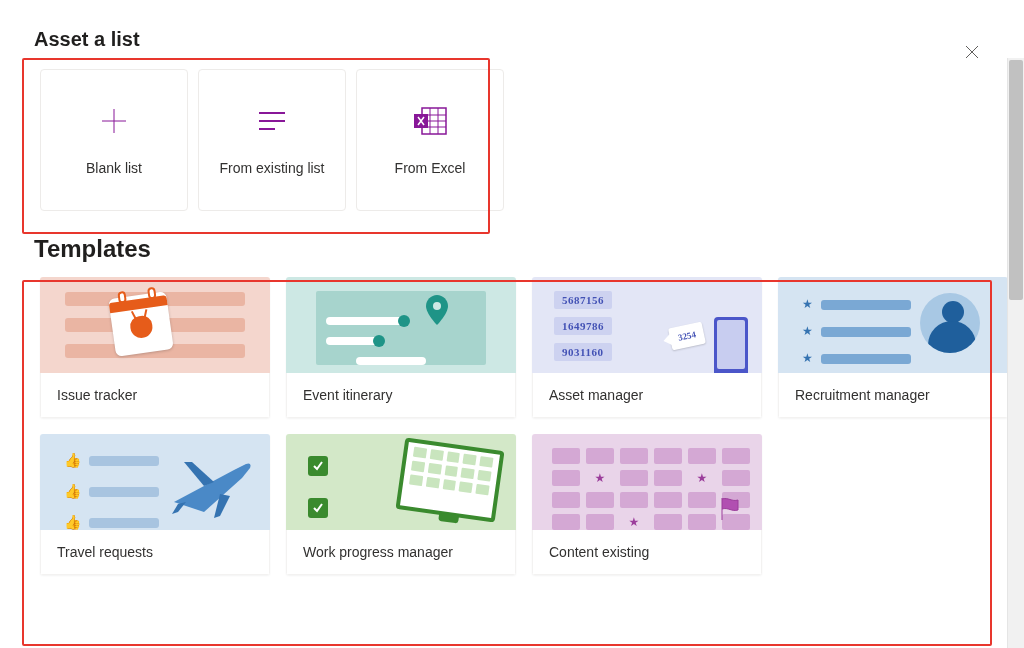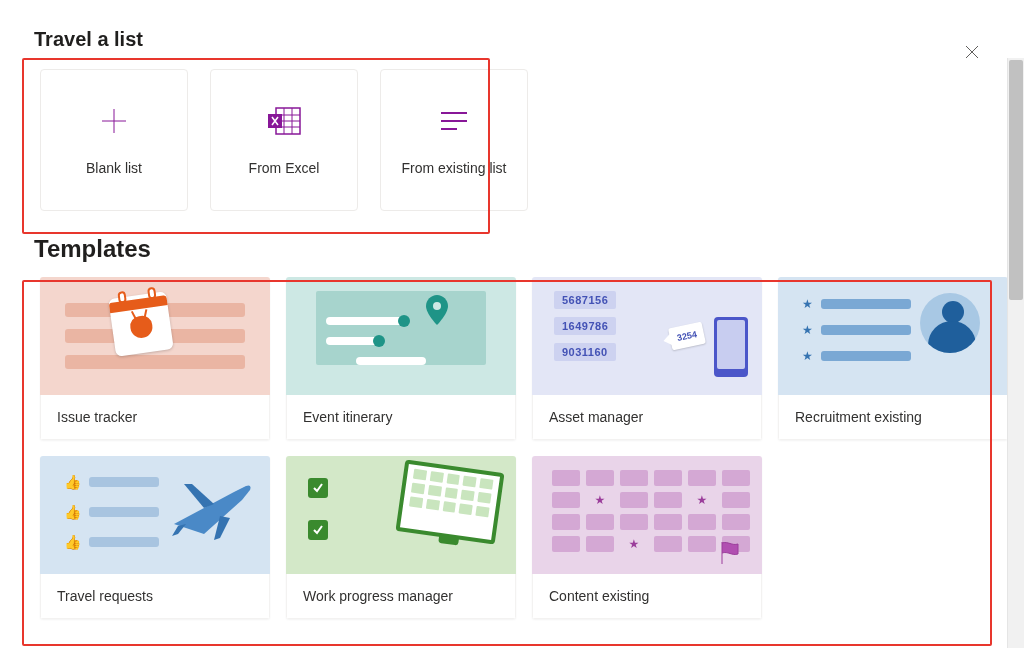--- a/index.html
+++ b/index.html
@@ -54,21 +54,21 @@
   color: #201f1e;
   margin: 24px 0 14px 0;
 }
 .highlight {
   border: 2px solid #e8362d;
   border-radius: 2px;
 }
 .hl1 { position: absolute; left: 22px; top: 58px; width: 468px; height: 176px; pointer-events:none; }
 .hl2 { position: absolute; left: 22px; top: 280px; width: 970px; height: 366px; pointer-events:none; }
 
-.create-row { display: flex; gap: 22px; margin-left: 6px; }
+.create-row { display: flex; gap: 10px; margin-left: 6px; }
 .create-card {
   width: 148px;
   height: 142px;
   border: 1px solid #edebe9;
   border-radius: 4px;
   background: #fff;
   display: flex;
   flex-direction: column;
   align-items: center;
   justify-content: center;
@@ -85,26 +85,27 @@
   margin-left: 6px;
 }
 .template-card {
   background: #fff;
   border-radius: 3px;
   overflow: hidden;
   cursor: pointer;
   box-shadow: 0 1px 2px rgba(0,0,0,0.05);
 }
 .thumb {
-  height: 118px;
+  height: 96px;
   display: flex;
   align-items: center;
   justify-content: center;
   position: relative;
   overflow: hidden;
+  font-family: Liberation Serif, serif;
 }
 .template-card .tlabel {
   padding: 14px 16px;
   font-size: 14px;
   color: #323130;
   background:#fff;
   border:1px solid #f3f2f1;
   border-top:none;
 }
 
@@ -185,61 +186,61 @@
 
 .sched{position:absolute;left:20px;top:14px;display:grid;grid-template-columns:repeat(6,28px);grid-auto-rows:16px;gap:6px 6px;}
 .sched-cell{background:#d4a8d4;border-radius:2px;}
 .sched-star{color:#9b3d9b;font-size:12px;text-align:center;line-height:16px;}
 .flag{position:absolute;right:20px;bottom:8px;color:#b14fb1;}
 </style>
 </head>
 <body>
 
 <div class="dialog">
-  <h1 class="title">Travel a list</h1>
+  <h1 class="title">Asset a list</h1>
   <button class="close-btn" aria-label="Close">
     <svg width="16" height="16" viewBox="0 0 16 16">
         <path d="M2 2l12 12M14 2L2 14" stroke="#605e5c" stroke-width="1" fill="none"></path>
       </svg>
   </button>
 
   <div class="create-row">
     <div class="create-card">
       <span class="icon-wrap">
         <svg width="32" height="32" viewBox="0 0 32 32">
             <path d="M16 4v24M4 16h24" stroke="#881798" stroke-width="1" fill="none"></path>
           </svg>
       </span>
       <span class="label">Blank list</span>
+    </div>
+    <div class="create-card">
+      <span class="icon-wrap">
+        <svg width="30" height="22" viewBox="0 0 30 22">
+          <line x1="2" y1="3" x2="28" y2="3" stroke="#881798" stroke-width="2"></line>
+          <line x1="2" y1="11" x2="28" y2="11" stroke="#881798" stroke-width="2"></line>
+          <line x1="2" y1="19" x2="18" y2="19" stroke="#881798" stroke-width="2"></line>
+        </svg>
+      </span>
+      <span class="label">From existing list</span>
     </div>
     <div class="create-card">
       <span class="icon-wrap">
         <svg width="36" height="30" viewBox="0 0 36 30">
           <rect x="10" y="2" width="24" height="26" fill="none" stroke="#881798" stroke-width="1.5"></rect>
           <line x1="10" y1="9" x2="34" y2="9" stroke="#881798"></line>
             <line x1="10" y1="15" x2="34" y2="15" stroke="#881798"></line>
             <line x1="10" y1="21" x2="34" y2="21" stroke="#881798"></line>
           <line x1="18" y1="2" x2="18" y2="28" stroke="#881798"></line>
             <line x1="26" y1="2" x2="26" y2="28" stroke="#881798"></line>
           <rect x="2" y="8" width="14" height="14" fill="#881798"></rect>
           <path d="M6 11l6 8M12 11l-6 8" stroke="#fff" stroke-width="1.5"></path>
         </svg>
       </span>
       <span class="label">From Excel</span>
     </div>
-    <div class="create-card">
-      <span class="icon-wrap">
-        <svg width="30" height="22" viewBox="0 0 30 22">
-          <line x1="2" y1="3" x2="28" y2="3" stroke="#881798" stroke-width="2"></line>
-          <line x1="2" y1="11" x2="28" y2="11" stroke="#881798" stroke-width="2"></line>
-          <line x1="2" y1="19" x2="18" y2="19" stroke="#881798" stroke-width="2"></line>
-        </svg>
-      </span>
-      <span class="label">From existing list</span>
-    </div>
   </div>
 
   <h2 class="section">Templates</h2>
 
   <div class="templates-grid">
 
     <div class="template-card">
       <div class="thumb th-issue">
         <div class="row-set">
             <div class="row-bar"></div>
@@ -299,21 +300,21 @@
           <div class="rec-row">
               <span class="star">★</span>
               <div class="rec-bar"></div>
             </div>
         </div>
         <div class="avatar">
             <div class="head"></div>
             <div class="body"></div>
           </div>
       </div>
-      <div class="tlabel">Recruitment existing</div>
+      <div class="tlabel">Recruitment manager</div>
     </div>
 
     <div class="template-card">
       <div class="thumb th-travel">
         <div class="tv-rows">
           <div class="tv-row">
               <span class="thumb-up">👍</span>
               <div class="tv-bar"></div>
             </div>
           <div class="tv-row">

